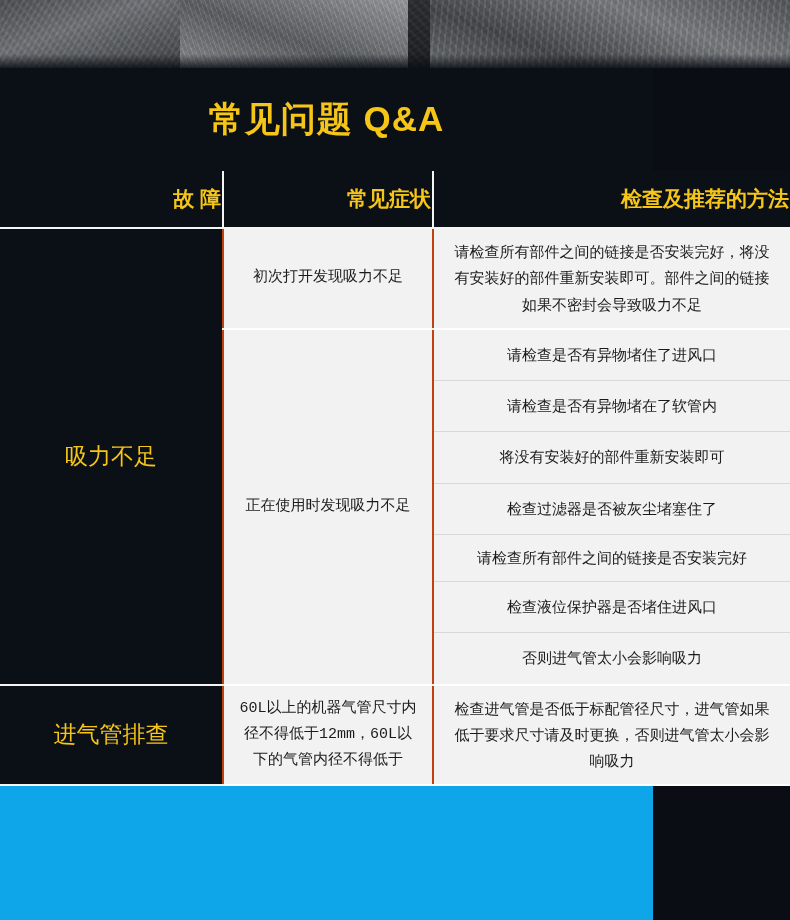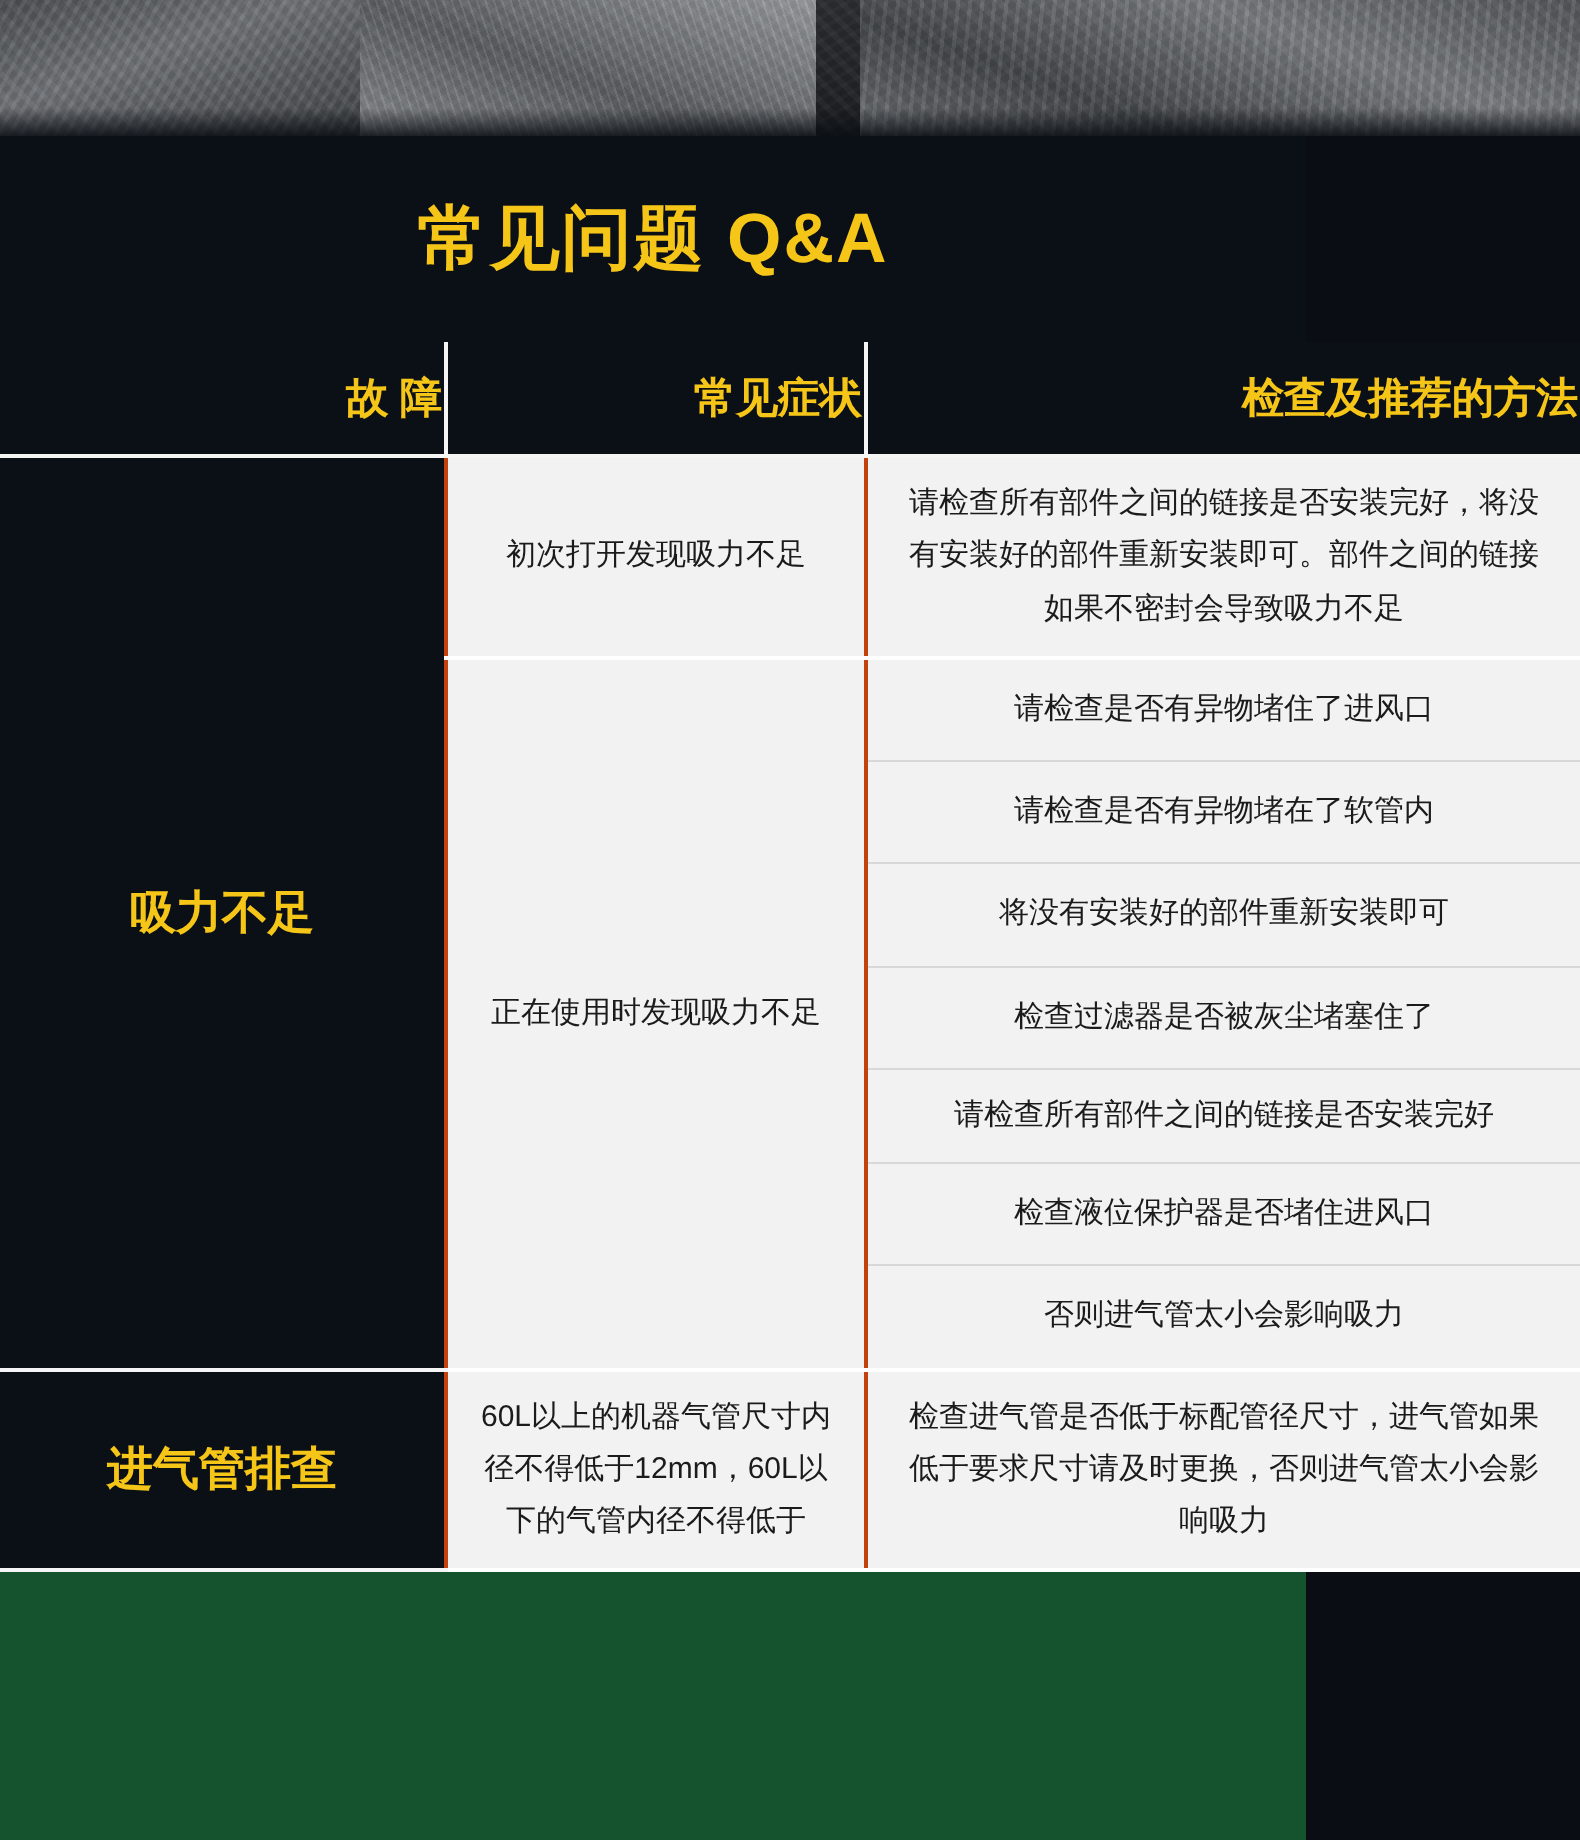--- a/index.html
+++ b/index.html
@@ -10,21 +10,21 @@
     width: 790px;
     height: 920px;
     overflow: hidden;
     font-family: "Liberation Sans", sans-serif;
     background: #0a0e14;
   }
   .page {
     position: relative;
     width: 653px;
     height: 920px;
-    background: #14532d;
+    background: #0ea5e9;
   }
 
   
   .top-band {
     position: relative;
     height: 68px;
     width: 790px;
     overflow: hidden;
     background: #6b6b6b;
   }
@@ -105,38 +105,39 @@
     text-align: right;
     border-bottom: 2px solid #f5f5f5;
     vertical-align: middle;
   }
   th.head.sep { border-left: 2px solid #f5f5f5; }
 
   td.cat {
     background: #0b0f16;
     color: #f5c518;
     font-size: 23px;
-    font-weight: bold;
+    font-weight: normal;
     text-align: center;
     vertical-align: middle;
     border-bottom: 2px solid #f5f5f5;
   }
   td.sym, td.fix {
     background: #f2f2f2;
     color: #1b1b1b;
     font-size: 15px;
     line-height: 1.75;
     text-align: center;
     vertical-align: middle;
     padding: 10px 14px;
     border-left: 2px solid #c2410c;
     border-bottom: 1px solid #d8d8d8;
   }
   td.sym {
     border-bottom: 1px solid #d8d8d8;
+    font-family: Liberation Mono, monospace;
   }
   td.sym.block-end, td.fix.block-end {
     border-bottom: 2px solid #ffffff;
   }
   td.fix.short { padding: 12px 14px; }
 </style>
 </head>
 <body>
 
 <div class="page">

